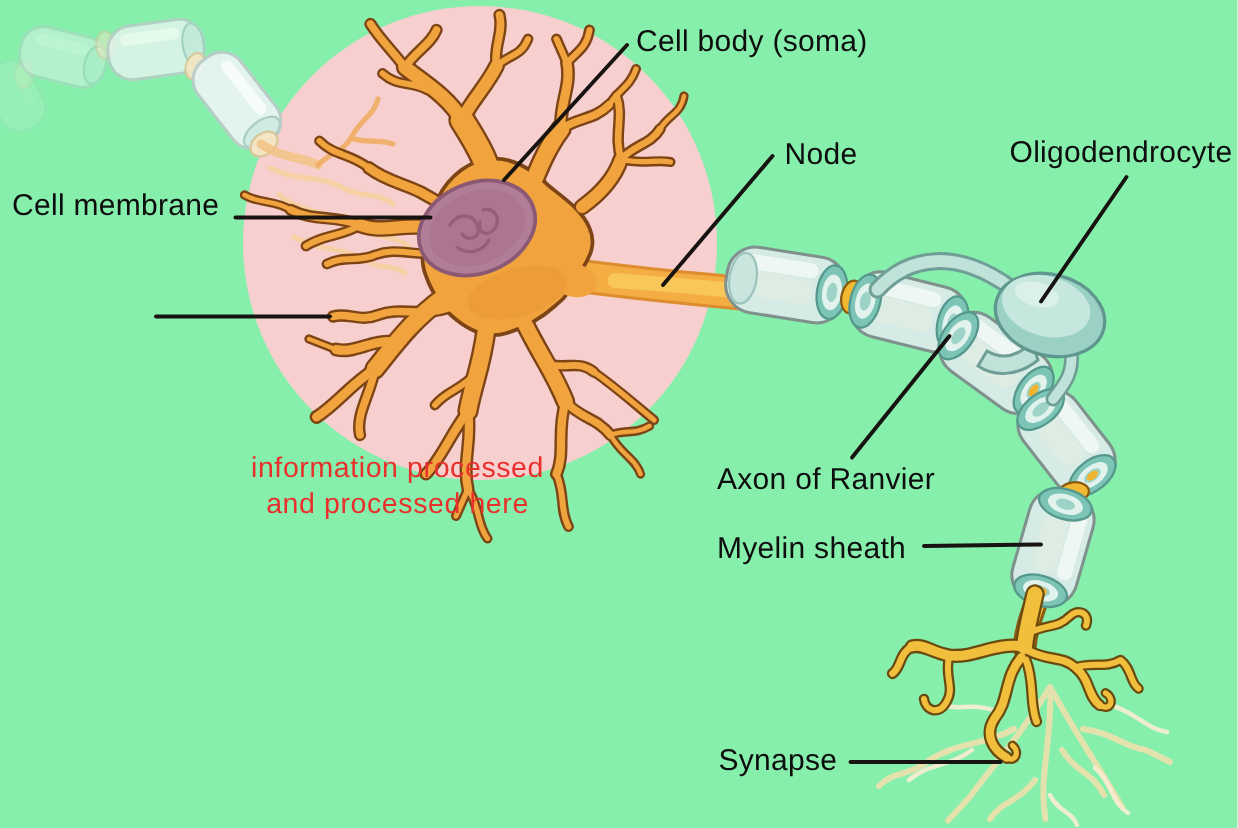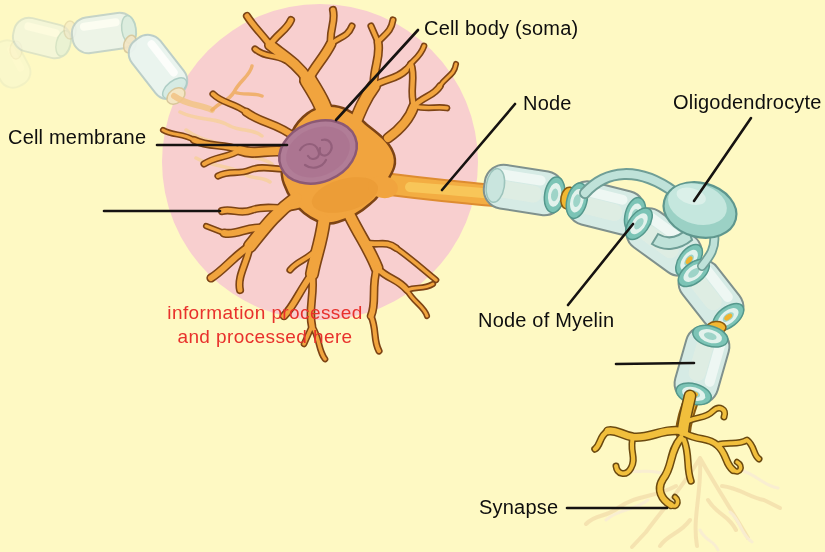--- a/index.html
+++ b/index.html
@@ -1,16 +1,16 @@
 <!DOCTYPE html>
 <html><head>
 <meta charset="utf-8">
 <style>
   html,body{margin:0;padding:0;background:#ffffff;}
-  .stage{position:relative;width:825px;height:552px;background:#fef9c3;overflow:hidden;
+  .stage{position:relative;width:825px;height:552px;background:#86efac;overflow:hidden;
          font-family:"Liberation Sans",sans-serif;}
   .stage svg{position:absolute;left:0;top:0;}
   .label{position:absolute;font-size:20px;color:#0e0e0e;white-space:nowrap;letter-spacing:.2px;}
   .annotation{position:absolute;left:148px;top:301px;width:234px;text-align:center;
               font-size:19px;line-height:24px;color:#e8312c;letter-spacing:.4px;}
   
   .mb{fill:#d6ebe5;stroke:#7f918d;stroke-width:2;}
   .mh{fill:#f2f9f6;opacity:.85;}
   .mt{fill:#e6efe2;opacity:.55;}
   .r1{fill:#7cc4b6;stroke:#54988c;stroke-width:1.5;}
@@ -242,20 +242,21 @@
     <path class="lead" d="M568,305 L633,224"></path>
     <path class="lead" d="M616,364 L694,363"></path>
     <path class="lead" d="M567,508 L667,508"></path>
   </g>
 </svg>
 
   <div class="label" style="left:424px;top:17px">Cell body (soma)</div>
   <div class="label" style="left:523px;top:92px">Node</div>
   <div class="label" style="left:673px;top:91px">Oligodendrocyte</div>
   <div class="label" style="left:8px;top:126px">Cell membrane</div>
-  <div class="label" style="left:478px;top:309px">Node of Myelin</div>
+  <div class="label" style="left:478px;top:309px">Axon of Ranvier</div>
+  <div class="label" style="left:478px;top:355px">Myelin sheath</div>
   <div class="label" style="left:479px;top:496px">Synapse</div>
 
   <div class="annotation">
     <div>information processed</div>
     <div>and processed here</div>
   </div>
 </div>
 
 </body></html>

